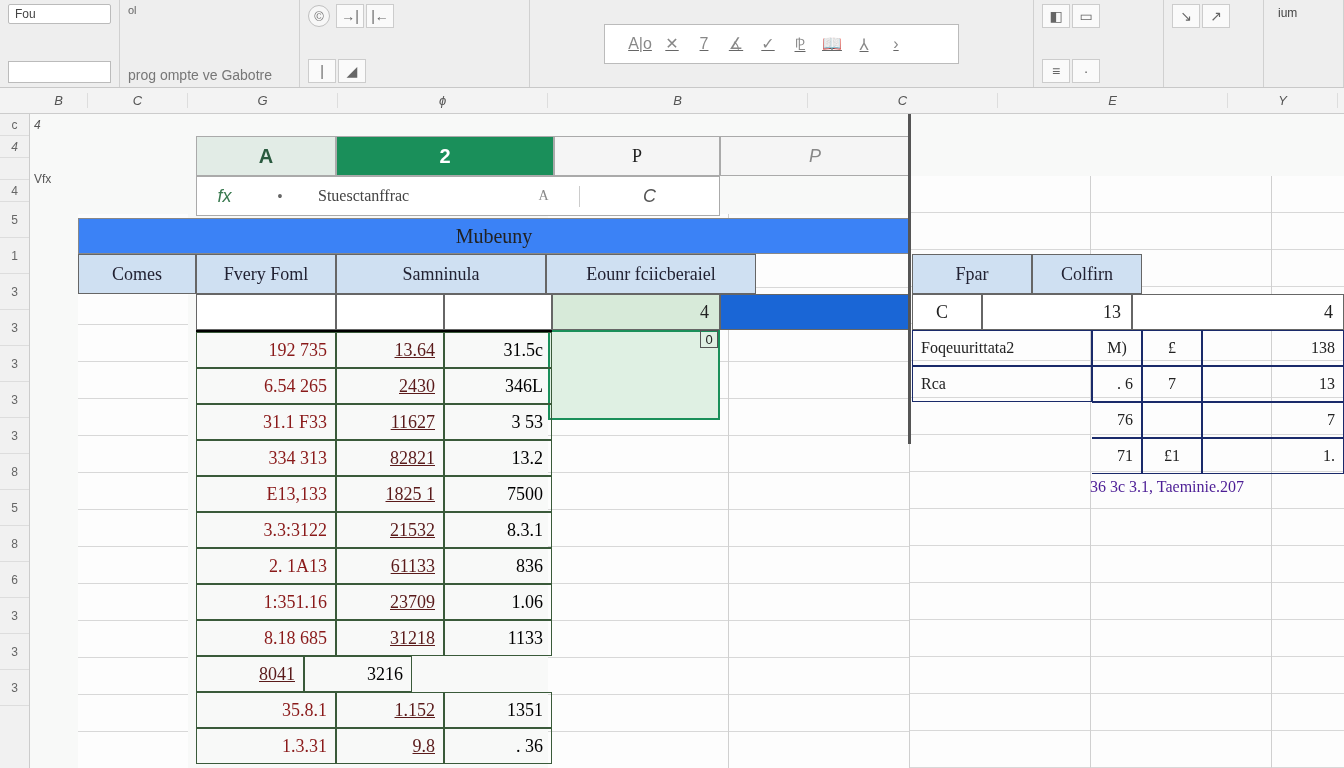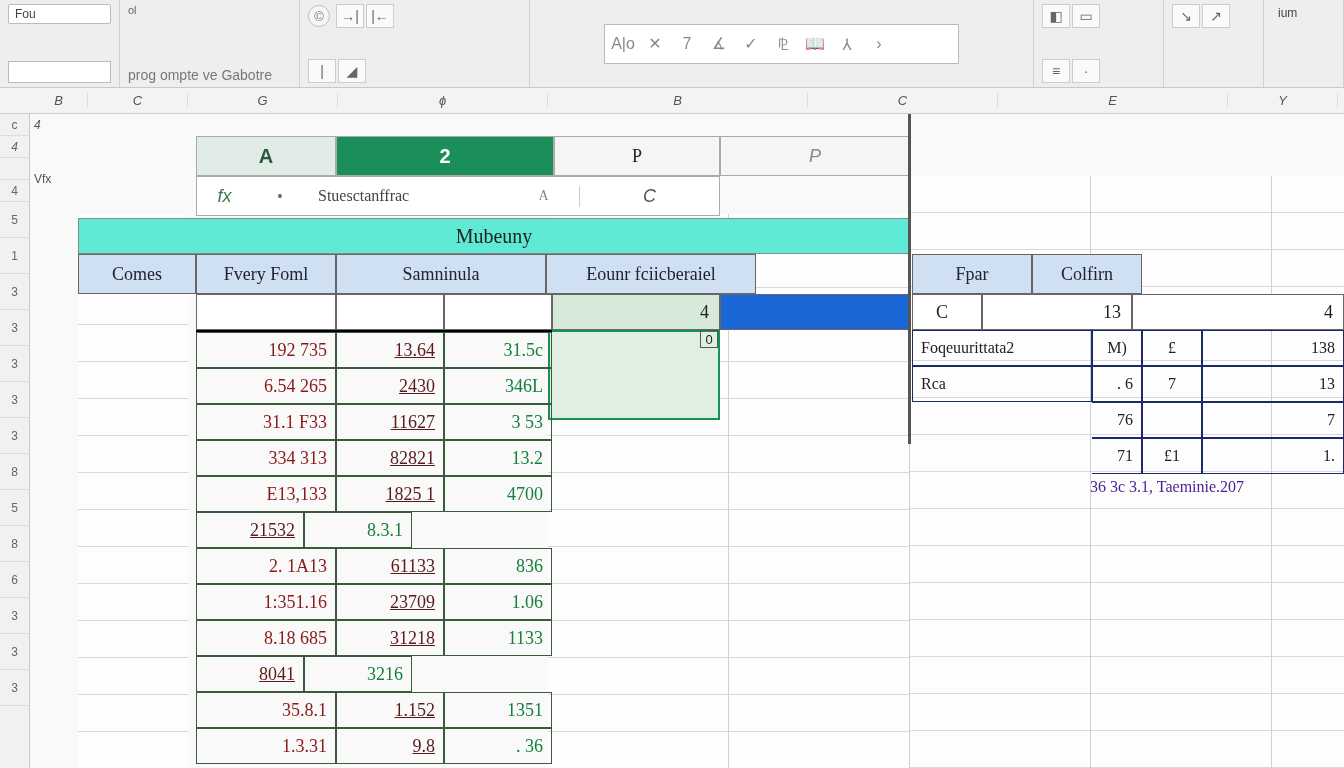--- a/index.html
+++ b/index.html
@@ -56,22 +56,23 @@
   }
   .btn-pair span{
     display:inline-flex; width:28px; height:24px; border:1px solid #ccc;
     align-items:center; justify-content:center; font-size:14px; color:#666;
     margin-right:2px; background:#fafafa;
   }
   .small-caption{ font-size:14px; color:#777; }
 
   .formula-box {
     display:flex; align-items:center; gap:12px;
-    border:1px solid #bbb; background:#fff; height:40px; padding:0 8px;
+    border:1px solid #bbb; background:#fff; height:40px; padding:0 25px;
     width:355px;
+    text-decoration:underline;
   }
   .formula-box .icon{
     width:20px; height:20px; display:inline-flex; align-items:center; justify-content:center;
     color:#888; font-size:16px;
   }
 
   
   .colstrip {
     height:26px; background:#f3f3f3; border-bottom:1px solid #ccc;
     display:flex; align-items:center; font-size:13px; color:#555;
@@ -127,21 +128,21 @@
   .grid-bg{
     position:absolute; top:100px; height:554px; background:
       repeating-linear-gradient(to right, transparent 0 180px, #d0d0d0 180px 181px),
       repeating-linear-gradient(to bottom, transparent 0 36px, #d8d8d8 36px 37px);
     background-color:#fdfdfd;
   }
 
   
   .title-row{
     position:absolute; height:36px; border:1px solid #888;
-    background:#5eead4; display:flex; align-items:center; justify-content:center;
+    background:#3b82f6; display:flex; align-items:center; justify-content:center;
     font-size:20px; font-family:Georgia,serif; color:#222;
   }
 
   
   .blue-row{
     position:absolute; height:40px; display:flex;
   }
   .blue-row .hcell{
     border:1px solid #666; background:#cfe0f2;
     display:flex; align-items:center; justify-content:center;
@@ -167,21 +168,21 @@
   }
   .num-table .r{
     display:flex; height:36px;
   }
   .num-table .c{
     border:1px solid #3a5a3a; display:flex; align-items:center; justify-content:flex-end;
     padding-right:8px; font-family:Georgia,serif; font-size:18px;
   }
   .num-table .c1{ width:140px; color:#8a1a1a;}
   .num-table .c2{ width:108px; color:#5a1a1a; text-decoration:underline;}
-  .num-table .c3{ width:108px; color:#15803d;}
+  .num-table .c3{ width:108px; color:#000000;}
 
   .greenbox{
     position:absolute; border:2px solid #1a8f5a; background:#dff0e3;
   }
 
   
   .side-table{
     position:absolute; font-family:Georgia,serif; font-size:16px;
   }
   .side-table .r{ display:flex; height:36px;}
@@ -347,23 +348,24 @@
         <div class="c c3">3 53</div>
       </div>
     <div class="r">
         <div class="c c1">334 313</div>
         <div class="c c2">82821</div>
         <div class="c c3">13.2</div>
       </div>
     <div class="r">
         <div class="c c1">E13,133</div>
         <div class="c c2">1825 1</div>
-        <div class="c c3">4700</div>
-      </div>
-    <div class="r">
+        <div class="c c3">7500</div>
+      </div>
+    <div class="r">
+        <div class="c c1">3.3:3122</div>
         <div class="c c2">21532</div>
         <div class="c c3">8.3.1</div>
       </div>
     <div class="r">
         <div class="c c1">2. 1A13</div>
         <div class="c c2">61133</div>
         <div class="c c3">836</div>
       </div>
     <div class="r">
         <div class="c c1">1:351.16</div>

